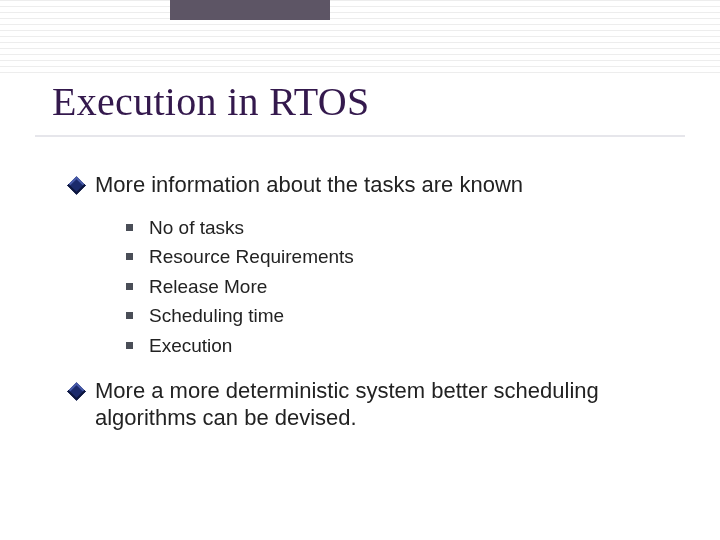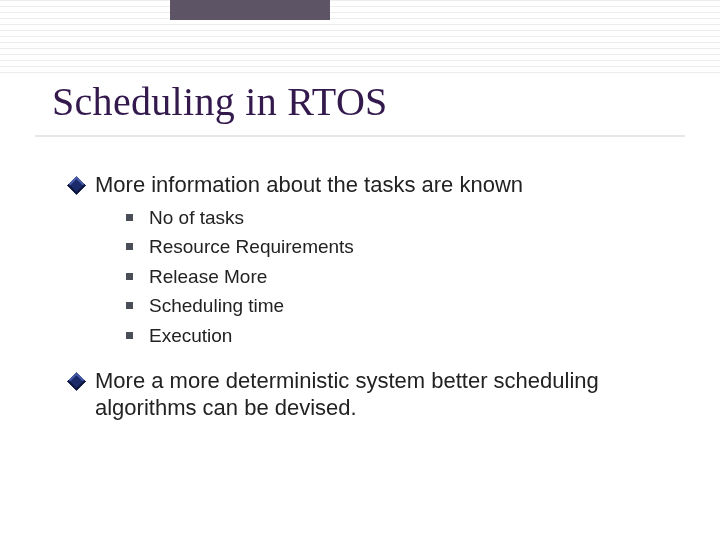--- a/index.html
+++ b/index.html
@@ -82,21 +82,21 @@
     width: 13px;
     height: 13px;
     flex: 0 0 13px;
     margin-top: 7px;
     margin-right: 12px;
     transform: rotate(45deg);
     background: #1b2a6b;
     box-shadow: inset -2px -2px 0 #0d163d, inset 2px 2px 0 #475aa8;
   }
   .lvl2-list {
-    margin: 4px 0 18px 56px;
+    margin: 14px 0 18px 56px;
   }
   .lvl2 {
     display: flex;
     align-items: flex-start;
     font-size: 19px;
     line-height: 1.55;
   }
   .square-icon {
     width: 7px;
     height: 7px;
@@ -106,21 +106,21 @@
     margin-right: 16px;
   }
 </style>
 </head>
 <body>
 <div class="slide">
 
   <div class="lines"></div>
   <div class="darkbox"></div>
 
-  <div class="title">Scheduling in RTOS</div>
+  <div class="title">Execution in RTOS</div>
   <div class="hr"></div>
 
   <div class="body">
 
     <div class="lvl1">
       <div class="row">
         <span class="diamond-icon"></span>
         <span class="txt">More information about the tasks are known</span>
       </div>
       <div class="lvl2-list">

